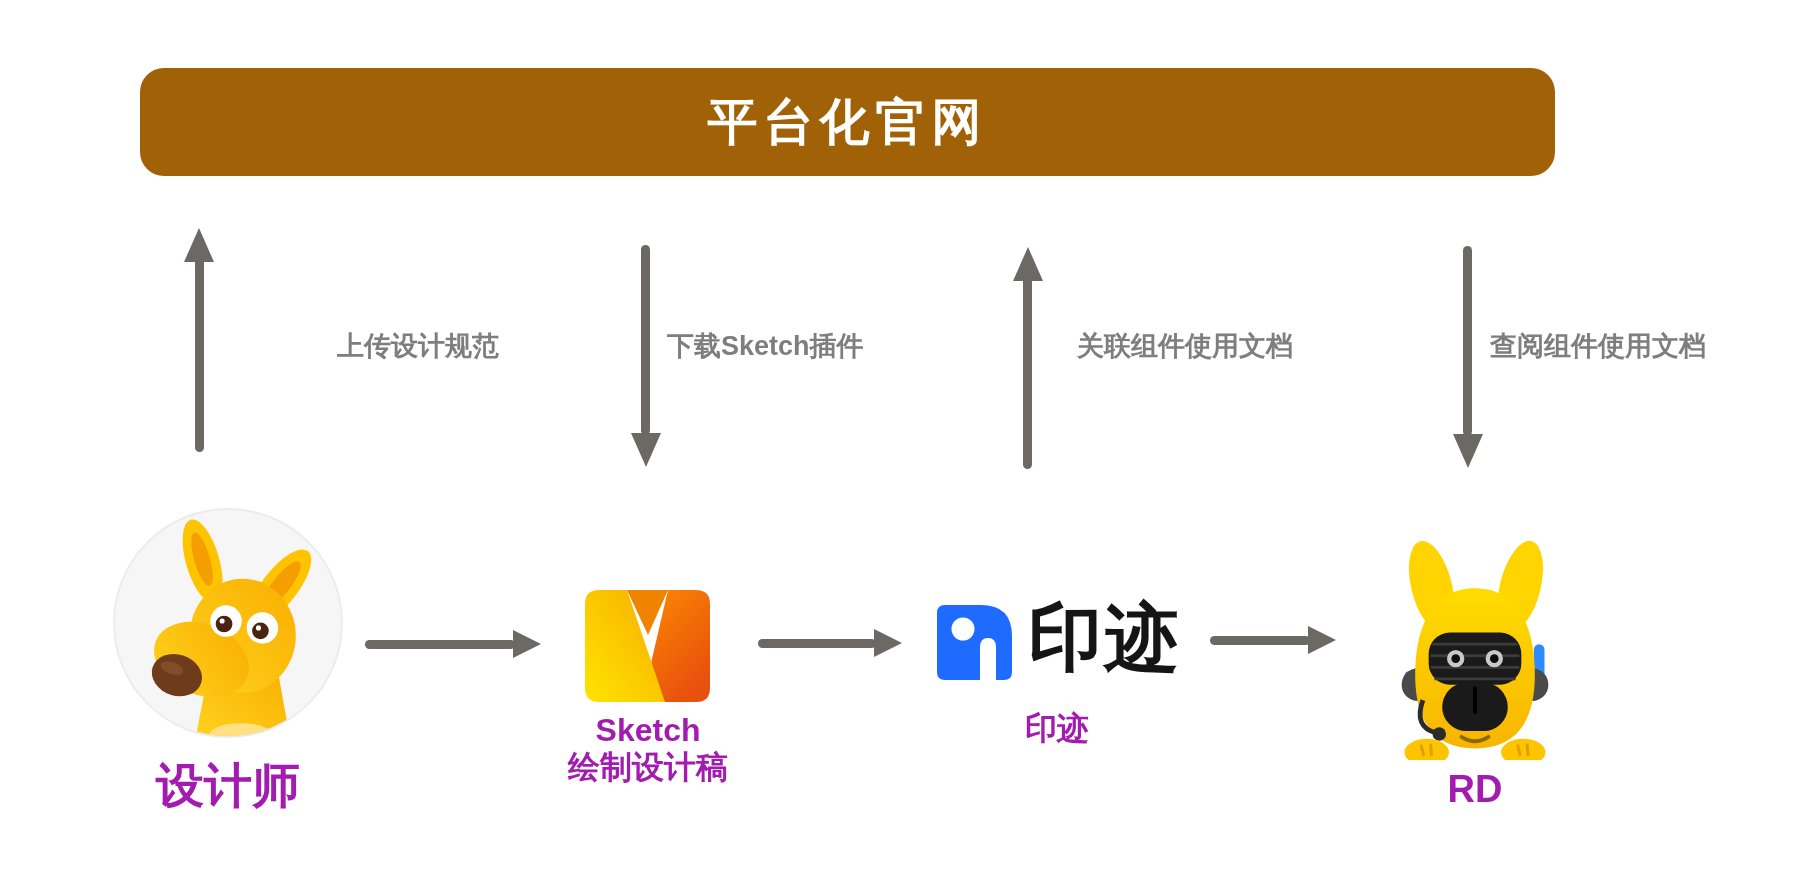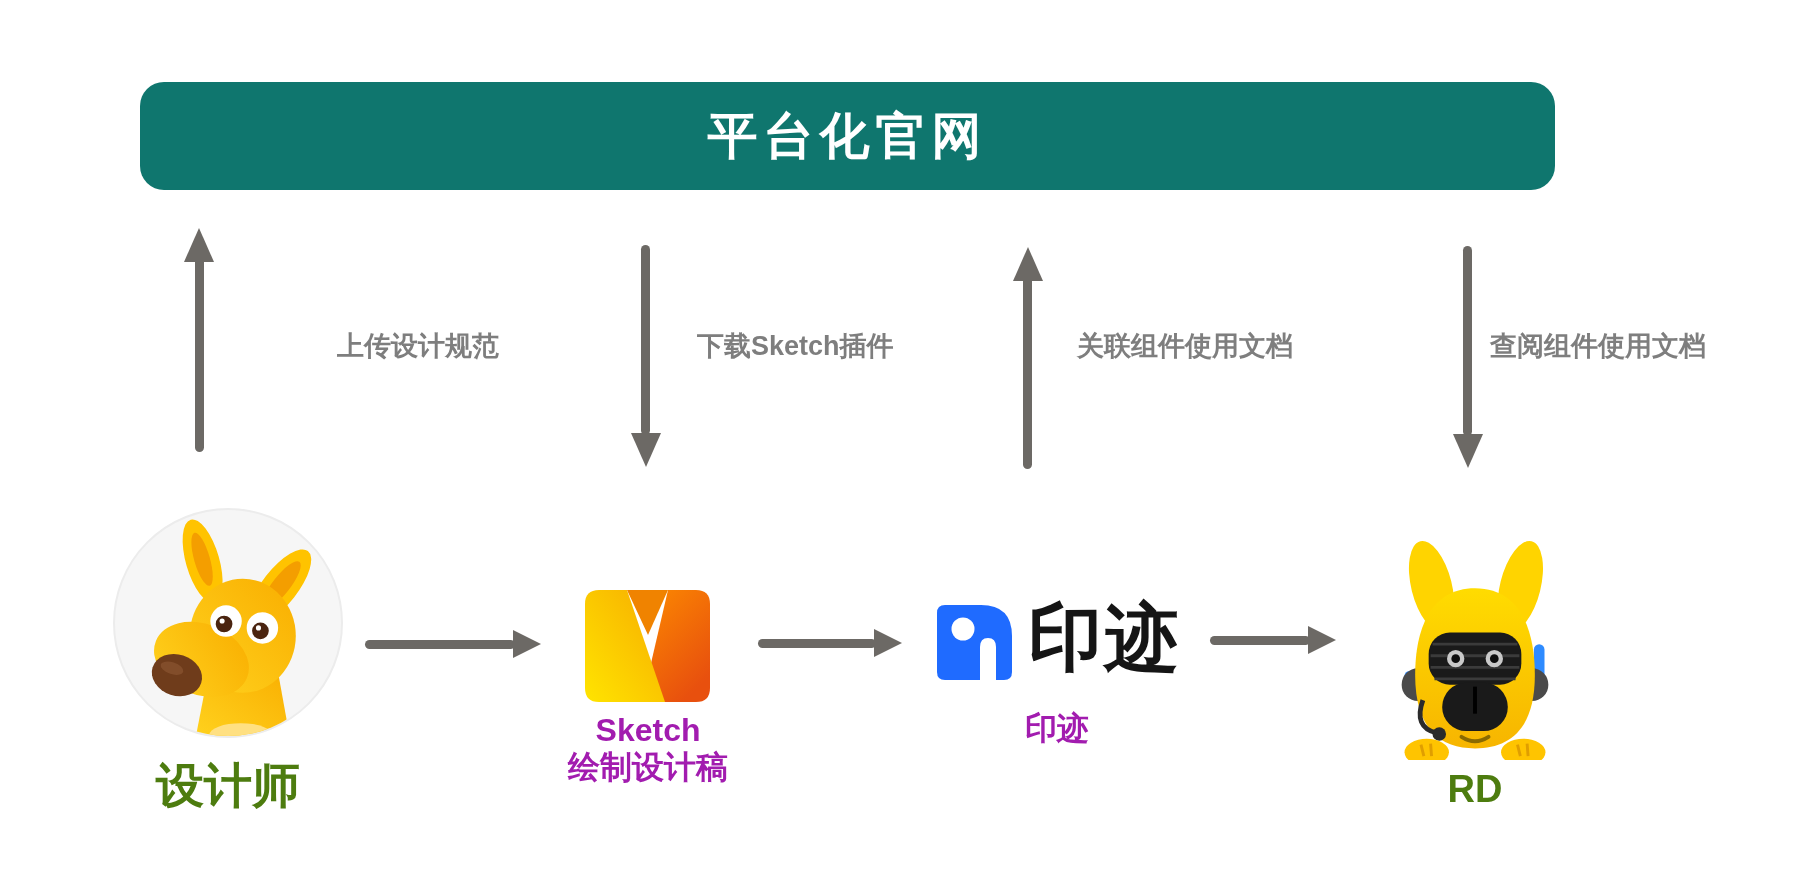--- a/index.html
+++ b/index.html
@@ -1,58 +1,58 @@
 <!DOCTYPE html>
 <html><head>
 <meta charset="utf-8">
 <style>
   html,body{margin:0;padding:0;background:#ffffff;}
   .canvas{position:relative;width:1812px;height:888px;background:#ffffff;overflow:hidden;
           font-family:"Liberation Sans","DejaVu Sans",sans-serif;}
 
   
-  .banner{position:absolute;left:140px;top:82px;width:1415px;height:108px;background:#0f766e;
+  .banner{position:absolute;left:140px;top:68px;width:1415px;height:108px;background:#a16207;
           border-radius:24px;display:flex;align-items:center;justify-content:center;}
   .banner span{color:#ffffff;font-size:50px;font-weight:bold;letter-spacing:6px;}
 
   
   .vline{position:absolute;width:9px;background:#6C6965;border-radius:5px;}
   .vhead{position:absolute;width:0;height:0;border-left:15px solid transparent;border-right:15px solid transparent;}
   .vhead.up{border-bottom:34px solid #6C6965;}
   .vhead.down{border-top:34px solid #6C6965;}
   .a1-line{left:195px;top:256px;height:196px;}
   .a1-head{left:184px;top:228px;}
   .a2-line{left:641px;top:245px;height:190px;}
   .a2-head{left:631px;top:433px;}
   .a3-line{left:1023px;top:275px;height:194px;}
   .a3-head{left:1013px;top:247px;}
   .a4-line{left:1463px;top:246px;height:190px;}
   .a4-head{left:1453px;top:434px;}
 
   
   .flabel{position:absolute;font-size:27px;font-weight:bold;color:#7E7E7E;white-space:nowrap;line-height:37px;}
   .l1{left:337px;top:328px;}
-  .l2{left:697px;top:328px;}
+  .l2{left:667px;top:328px;}
   .l3{left:1040px;top:328px;width:290px;text-align:center;white-space:normal;}
   .l4{left:1490px;top:328px;}
 
   
   .hline{position:absolute;height:9px;background:#6C6965;border-radius:5px;}
   .hhead{position:absolute;width:0;height:0;border-top:14px solid transparent;border-bottom:14px solid transparent;border-left:28px solid #6C6965;}
   .ha-line{left:365px;top:640px;width:150px;}
   .ha-head{left:513px;top:630px;}
   .hb-line{left:758px;top:639px;width:118px;}
   .hb-head{left:874px;top:629px;}
   .hc-line{left:1210px;top:636px;width:100px;}
   .hc-head{left:1308px;top:626px;}
 
   
   .avatar{position:absolute;left:113px;top:508px;width:230px;height:230px;border-radius:50%;
           background:#F6F6F6;border:2px solid #ECECEC;box-sizing:border-box;overflow:hidden;}
-  .actor-name{position:absolute;color:#4d7c0f;font-weight:bold;text-align:center;}
+  .actor-name{position:absolute;color:#a21caf;font-weight:bold;text-align:center;}
   .designer-name{left:103px;top:754px;width:250px;font-size:48px;}
   .rd-name{left:1375px;top:748px;width:200px;font-size:38px;margin-top:20px;}
 
   .sketch-logo{position:absolute;left:585px;top:590px;width:125px;height:112px;}
   .caption{position:absolute;text-align:center;font-size:32px;font-weight:bold;color:#a21caf;line-height:37px;}
   .sketch-cap{left:533px;top:712px;width:230px;}
   .yinji-cap{left:942px;top:710px;width:230px;}
 
   .yinji-icon{position:absolute;left:937px;top:605px;width:75px;height:75px;}
   .yinji-word{position:absolute;left:1028px;top:598px;font-size:74px;font-weight:600;color:#151515;letter-spacing:3px;line-height:80px;}

